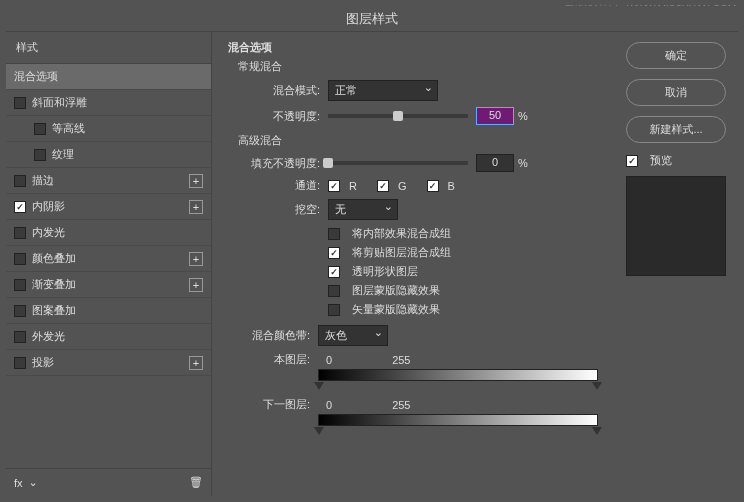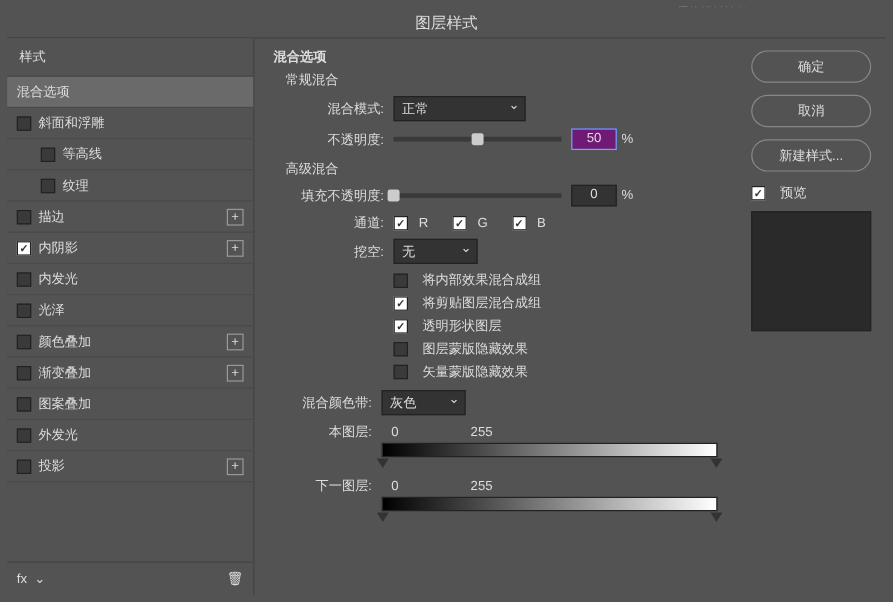--- a/index.html
+++ b/index.html
@@ -85,24 +85,20 @@
             <span class="chk checked"></span>
             <span>内阴影</span>
             <span class="add-btn">+</span>
           </div>
           <div class="style-item">
             <span class="chk"></span>
             <span>内发光</span>
           </div>
           <div class="style-item">
             <span class="chk"></span>
-            <span>光泽</span>
-          </div>
-          <div class="style-item">
-            <span class="chk"></span>
             <span>颜色叠加</span>
             <span class="add-btn">+</span>
           </div>
           <div class="style-item">
             <span class="chk"></span>
             <span>渐变叠加</span>
             <span class="add-btn">+</span>
           </div>
           <div class="style-item">
             <span class="chk"></span>

